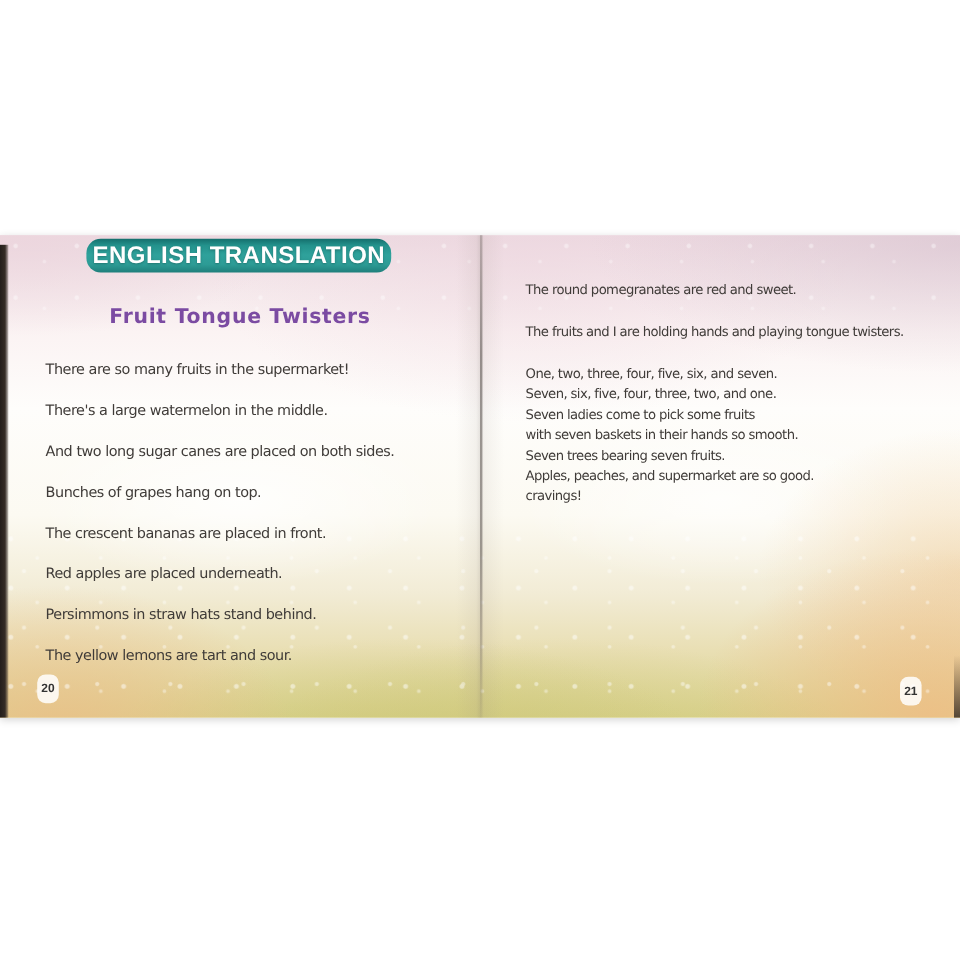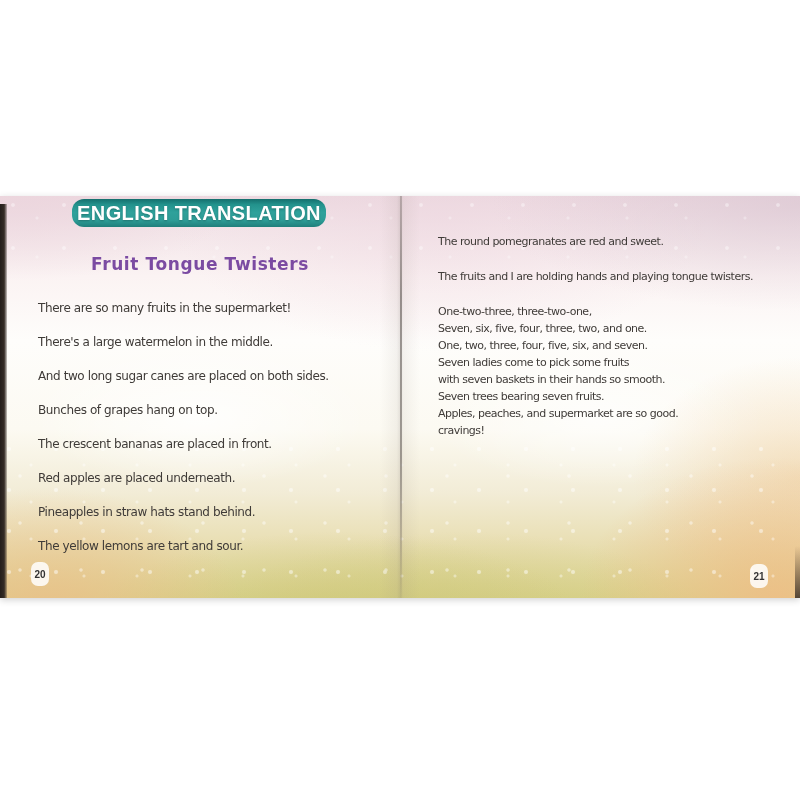--- a/index.html
+++ b/index.html
@@ -147,33 +147,32 @@
     <div>
       <div class="header-badge">ENGLISH TRANSLATION</div>
       <div class="page-title">Fruit Tongue Twisters</div>
       <div class="left-lines">
         <div class="line">There are so many fruits in the supermarket!</div>
         <div class="line">There's a large watermelon in the middle.</div>
         <div class="line">And two long sugar canes are placed on both sides.</div>
         <div class="line">Bunches of grapes hang on top.</div>
         <div class="line">The crescent bananas are placed in front.</div>
         <div class="line">Red apples are placed underneath.</div>
-        <div class="line">Pineapples in straw hats stand behind.</div>
+        <div class="line">Persimmons in straw hats stand behind.</div>
         <div class="line">The yellow lemons are tart and sour.</div>
       </div>
       <div class="page-num left">20</div>
     </div>
 
     <div>
       <div class="r-intro-1">The round pomegranates are red and sweet.</div>
       <div class="r-intro-2">The fruits and I are holding hands and playing tongue twisters.</div>
       <div class="poem">
-        <div class="line">One-two-three, three-two-one,</div>
+        <div class="line">One, two, three, four, five, six, and seven.</div>
         <div class="line">Seven, six, five, four, three, two, and one.</div>
-        <div class="line">One, two, three, four, five, six, and seven.</div>
         <div class="line">Seven ladies come to pick some fruits</div>
         <div class="line">with seven baskets in their hands so smooth.</div>
         <div class="line">Seven trees bearing seven fruits.</div>
         <div class="line">Apples, peaches, and supermarket are so good.</div>
         <div class="line">cravings!</div>
       </div>
       <div class="page-num right">21</div>
     </div>
 
   </div>

